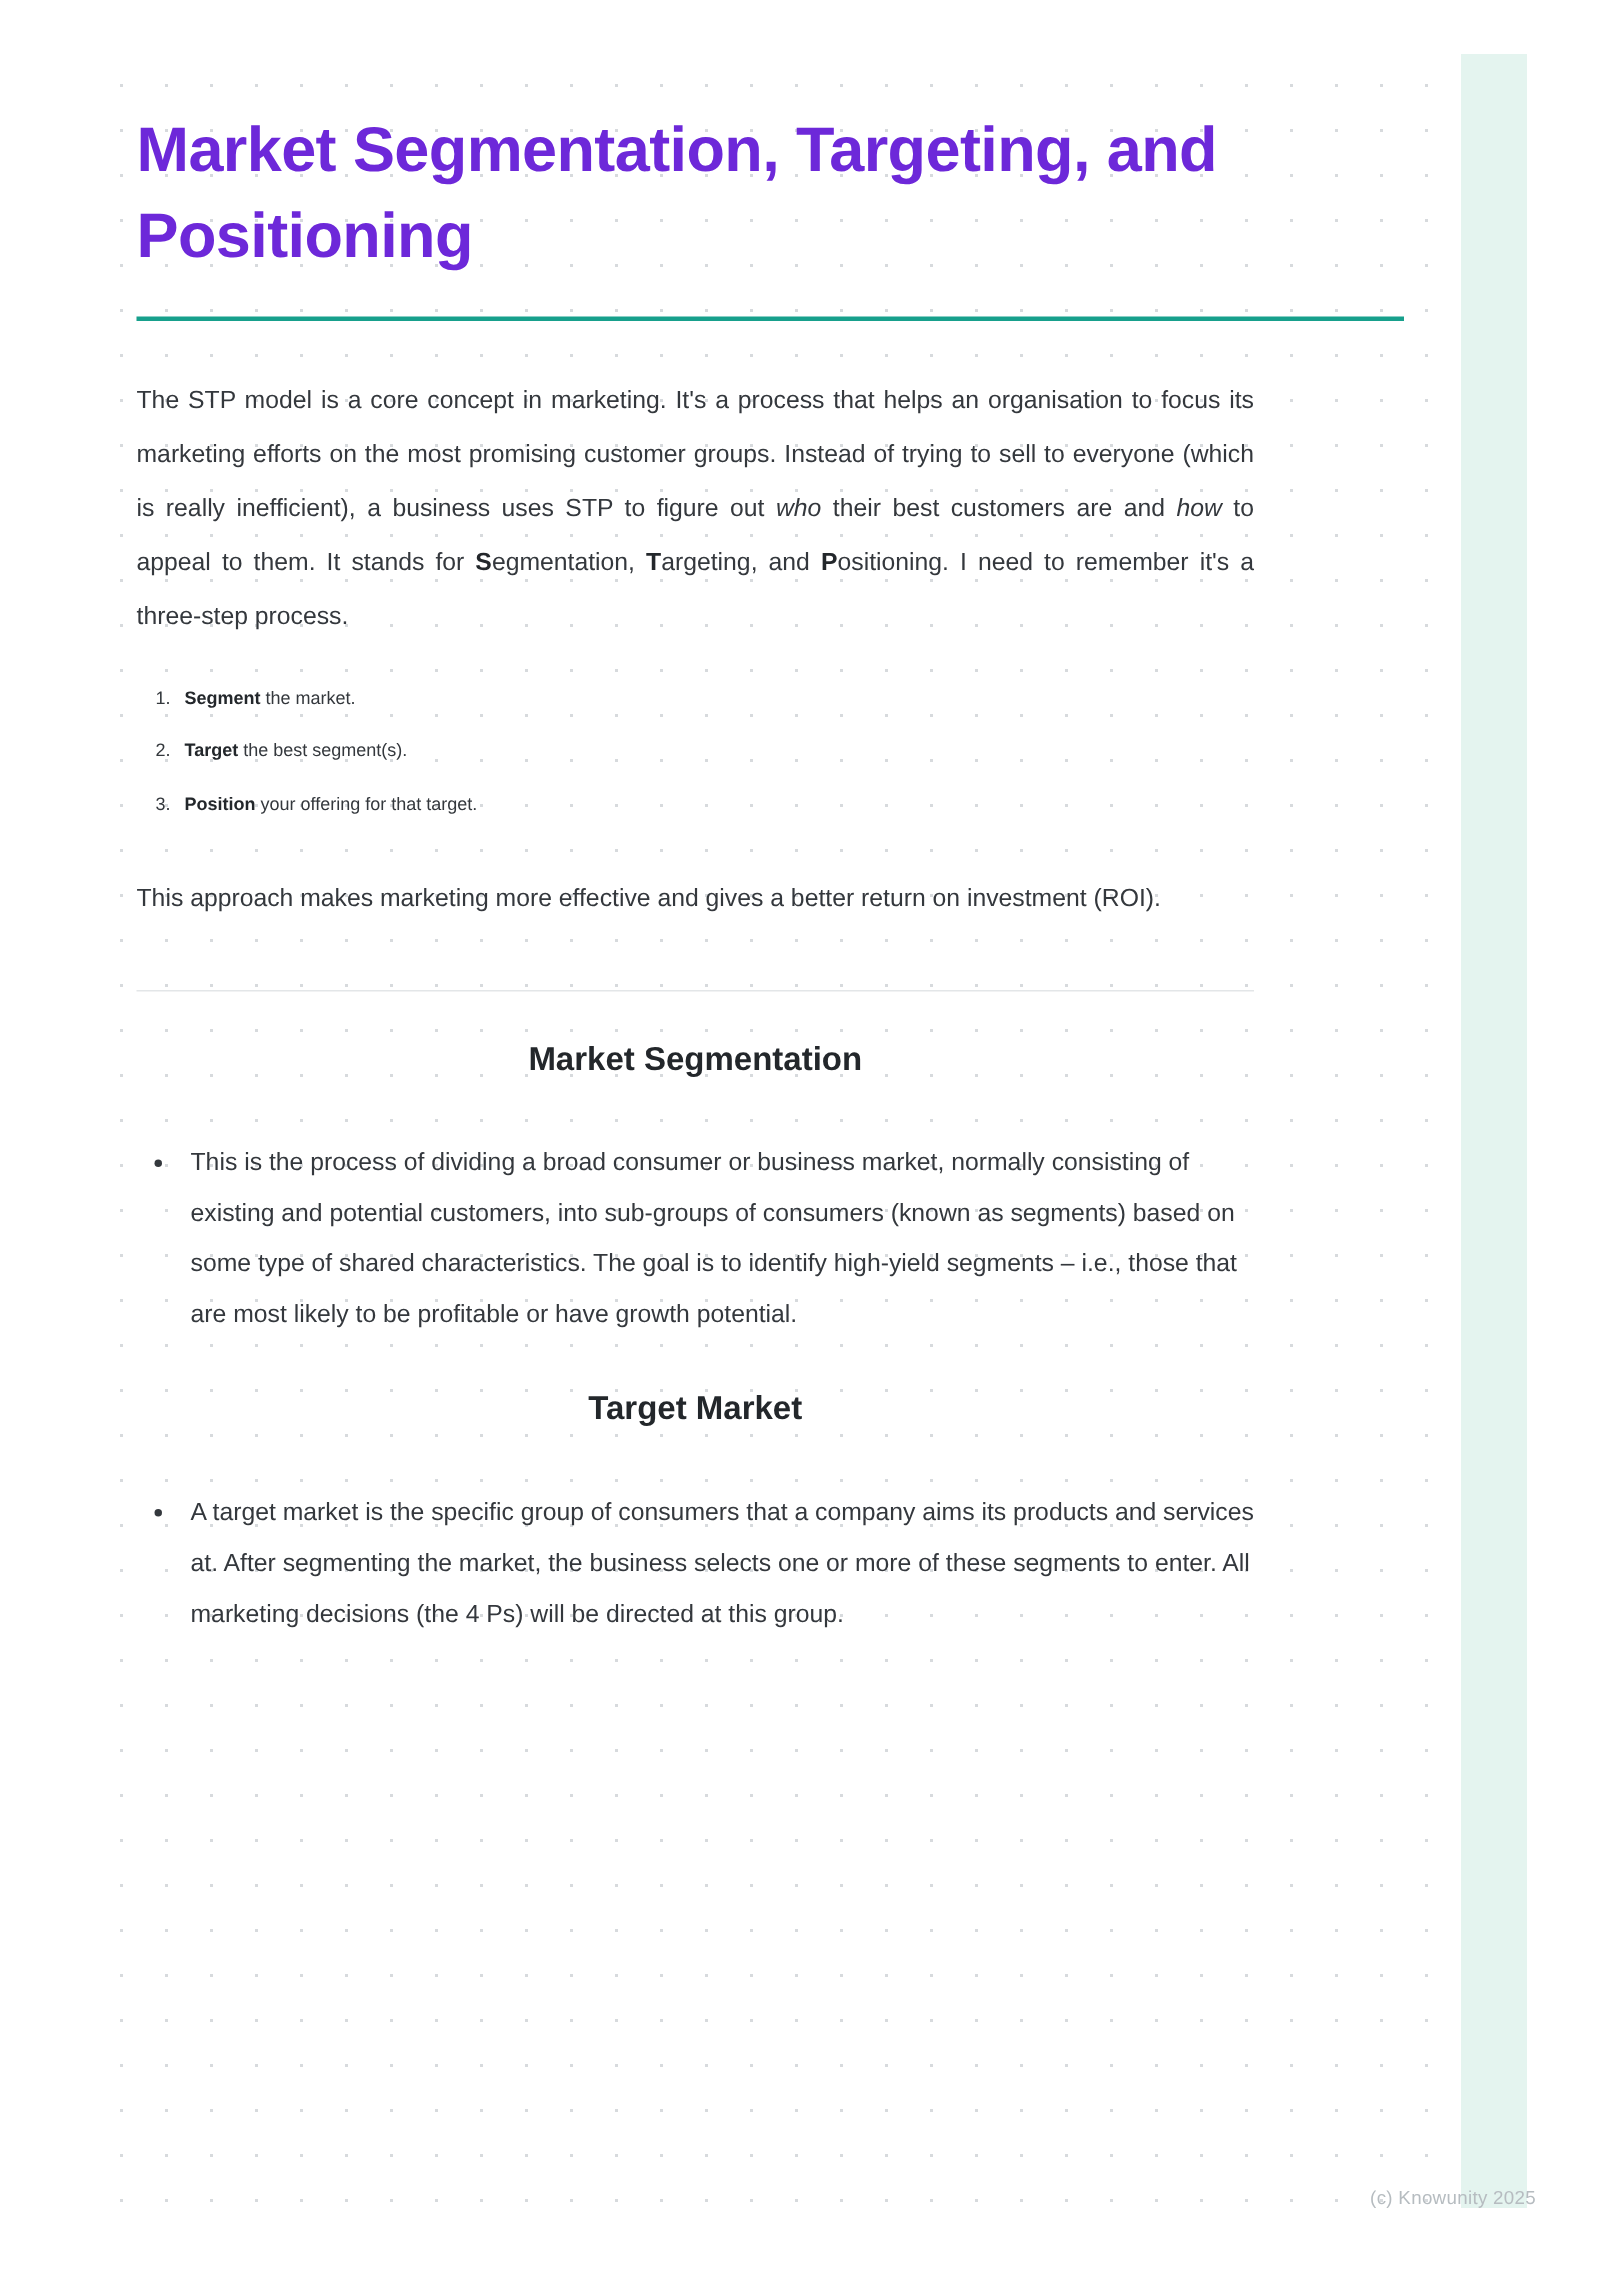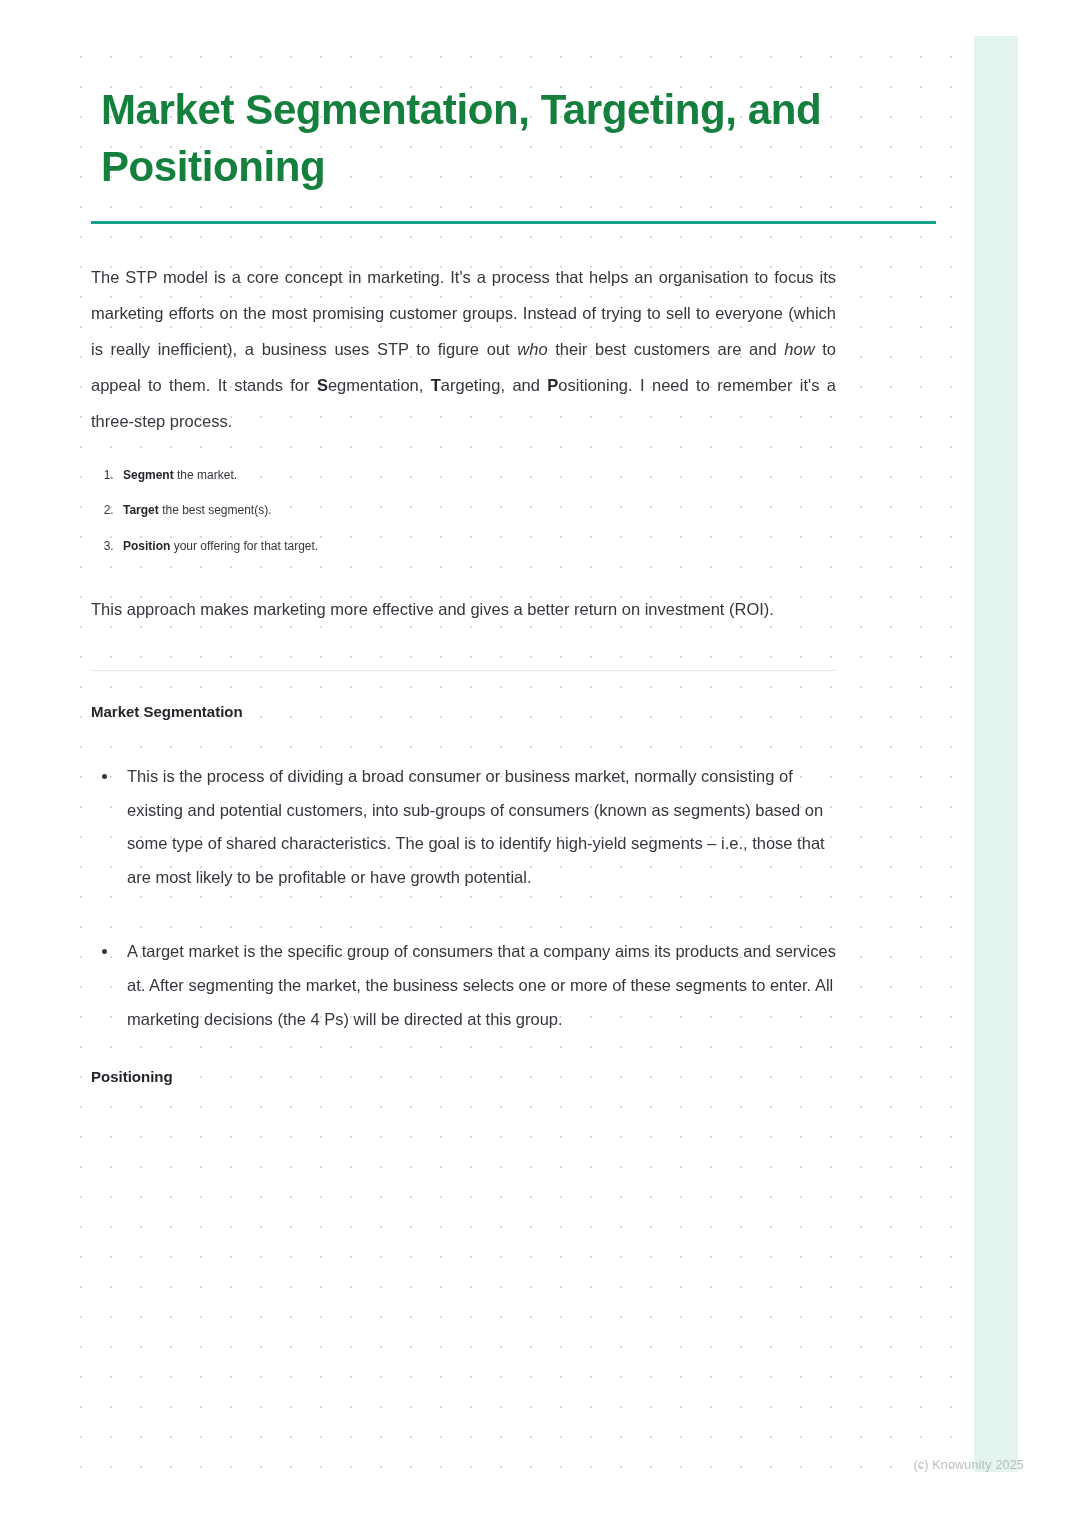--- a/index.html
+++ b/index.html
@@ -52,25 +52,25 @@
   
   .content {
     position: absolute;
     left: 91px;
     top: 72px;
     width: 745px;
   }
 
   
   h1.doc-title {
-    margin: 10px;
+    margin: 0;
     font-size: 42px;
     line-height: 1.35;
     font-weight: bold;
-    color: #15803d;
+    color: #6d28d9;
     letter-spacing: -0.4px;
   }
   .title-rule {
     margin-top: 26px;
     border-top: 3px solid #17a08c;
     width: 845px;
   }
 
   h2.section-title {
     margin: 0;
@@ -105,23 +105,24 @@
   .ol-steps li:last-child { margin-bottom: 0; }
 
   .divider {
     margin-top: 42px;
     border-top: 1px solid #e3e6e8;
     width: 745px;
   }
 
   h3.term-title {
     margin: 32px 0 0 0;
-    font-size: 15px;
+    font-size: 22px;
     font-weight: bold;
     color: #23272b;
+    text-align: center;
   }
 
   .ul-term {
     margin: 18px 0 0 0;
     padding-left: 28px;
     font-size: 16.5px;
     color: #34383d;
   }
   .ul-term li {
     line-height: 2.05;
@@ -166,23 +167,23 @@
     <p class="body-text">This approach makes marketing more effective and gives a better return on investment (ROI).</p>
 
     <div class="divider"></div>
 
 
     <h3 class="term-title">Market Segmentation</h3>
     <ul class="ul-term">
       <li>This is the process of dividing a broad consumer or business market, normally consisting of existing and potential customers, into sub-groups of consumers (known as segments) based on some type of shared characteristics. The goal is to identify high-yield segments – i.e., those that are most likely to be profitable or have growth potential.</li>
     </ul>
 
+    <h3 class="term-title">Target Market</h3>
     <ul class="ul-term">
       <li>A target market is the specific group of consumers that a company aims its products and services at. After segmenting the market, the business selects one or more of these segments to enter. All marketing decisions (the 4 Ps) will be directed at this group.</li>
     </ul>
 
-    <h3 class="term-title">Positioning</h3>
 
   </div>
 
   <div class="footer-note">(c) Knowunity 2025</div>
 
 </div>
 
 </body></html>

